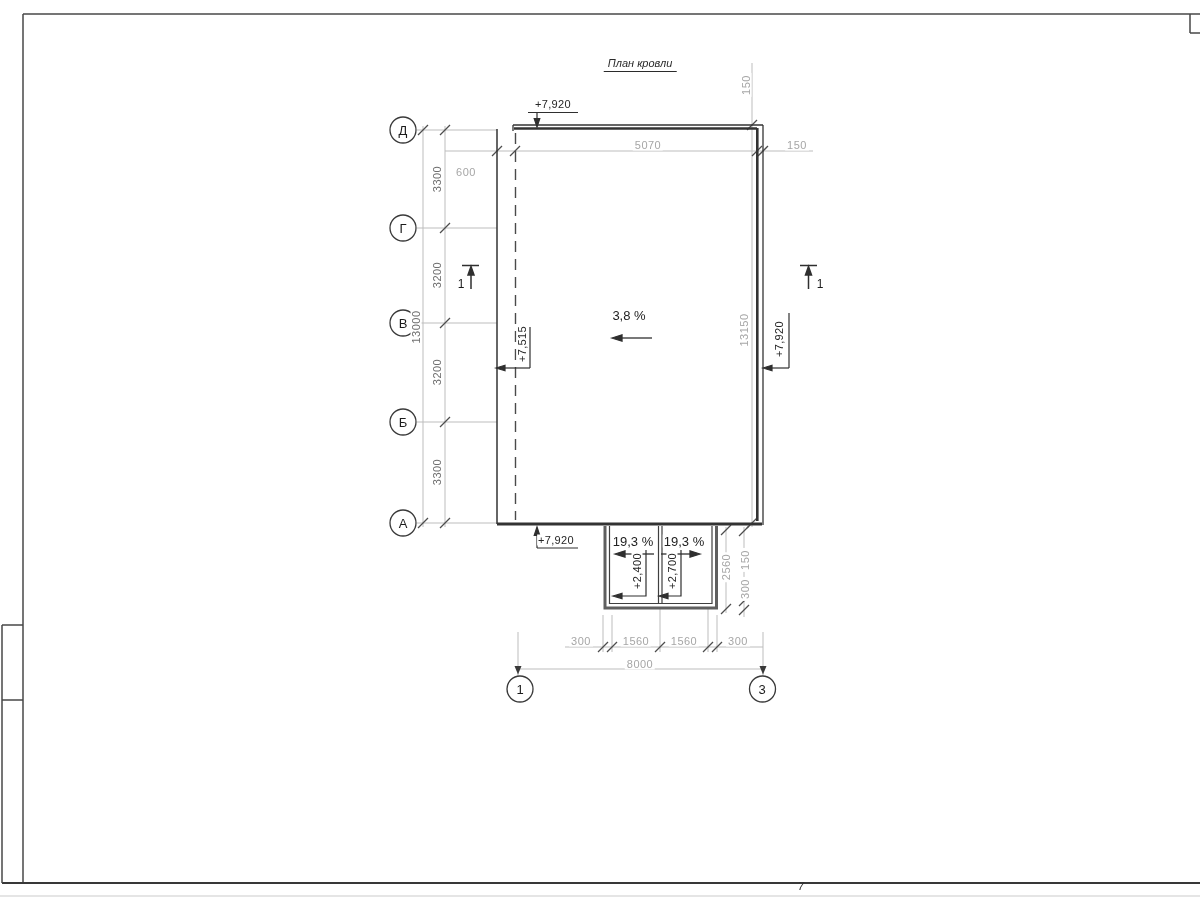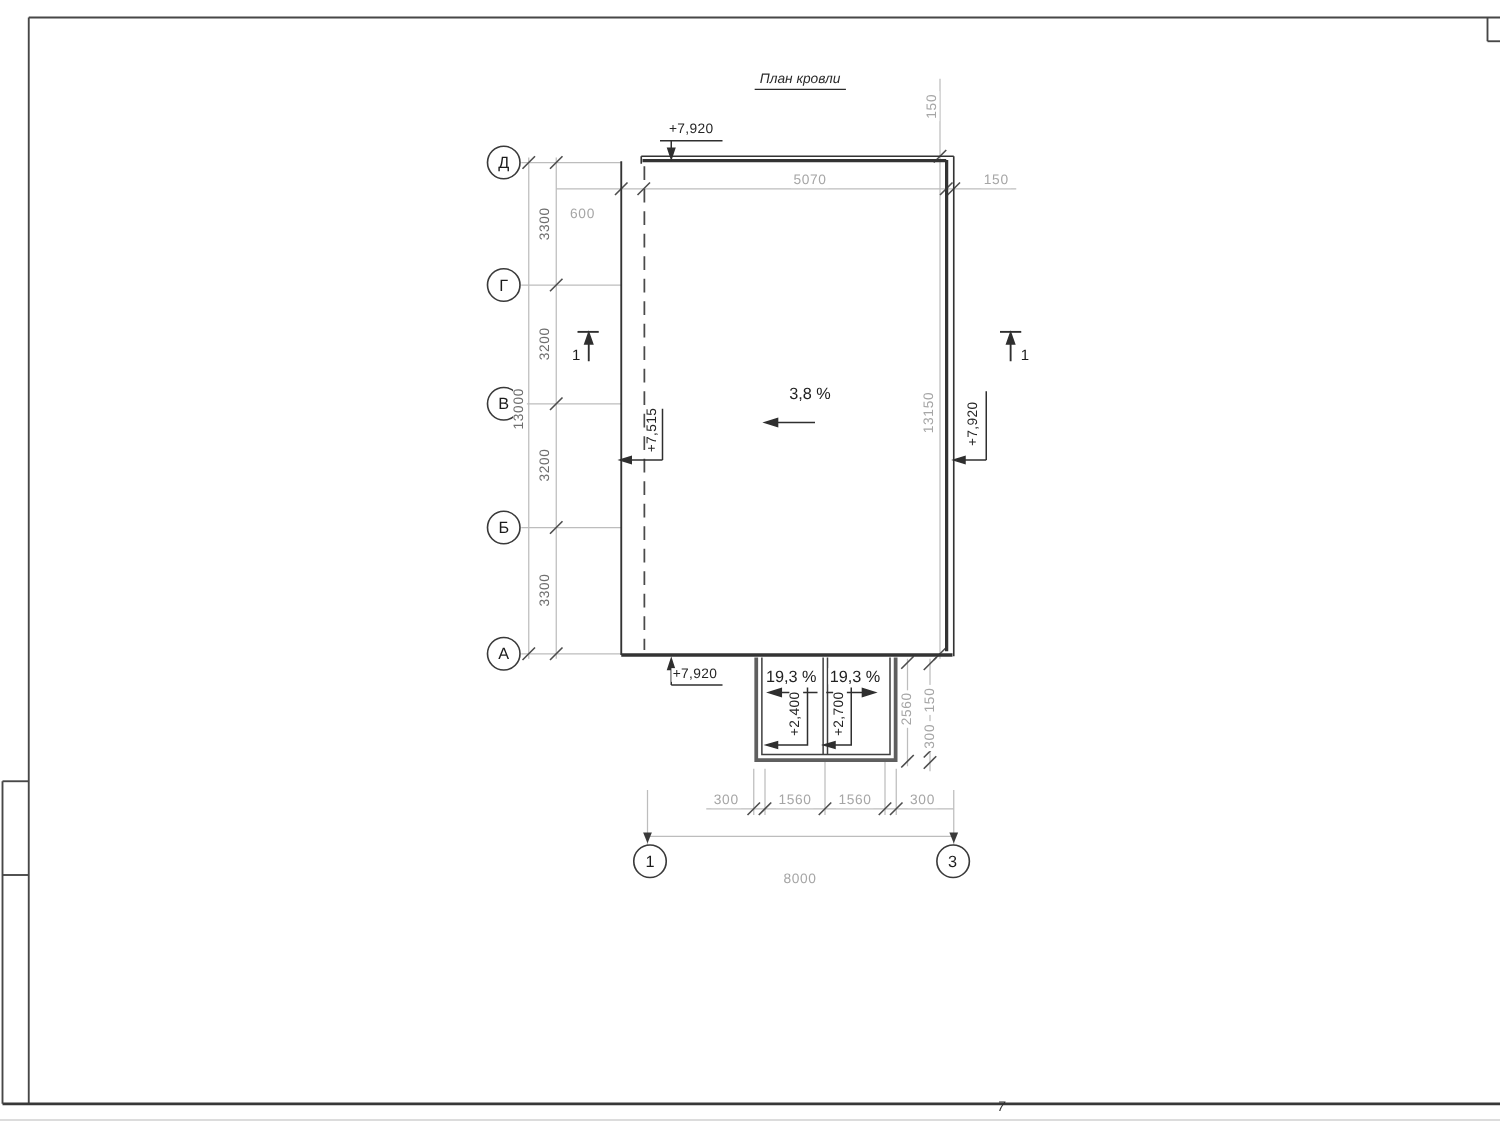--- a/index.html
+++ b/index.html
@@ -179,34 +179,34 @@
   <div class="lbl dim" style="left:648px;top:145px;">5070</div>
   <div class="lbl dim" style="left:797px;top:145px;">150</div>
   <div class="lbl rot dim" style="left:746px;top:85px;">150</div>
 
   <div class="lbl rot dim" style="left:744px;top:330px;">13150</div>
 
   <div class="lbl dim" style="left:581px;top:641px;">300</div>
   <div class="lbl dim" style="left:636px;top:641px;">1560</div>
   <div class="lbl dim" style="left:684px;top:641px;">1560</div>
   <div class="lbl dim" style="left:738px;top:641px;">300</div>
-  <div class="lbl dim" style="left:640px;top:664px;margin-top:40px;">8000</div>
+  <div class="lbl dim" style="left:640px;top:664px;">8000</div>
 
   <div class="lbl rot dim" style="left:726px;top:567px;">2560</div>
   <div class="lbl rot dim" style="left:745px;top:560px;">150</div>
   <div class="lbl rot dim" style="left:745px;top:589px;">300</div>
 
   <div class="lbl dark" style="left:553px;top:104px;">+7,920</div>
   <div class="lbl rot dark" style="left:522px;top:344px;">+7,515</div>
   <div class="lbl rot dark" style="left:779px;top:339px;">+7,920</div>
   <div class="lbl dark" style="left:556px;top:540px;">+7,920</div>
   <div class="lbl rot dark" style="left:637px;top:571px;">+2,400</div>
   <div class="lbl rot dark" style="left:672px;top:571px;">+2,700</div>
 
-  <div class="lbl slope" style="left:648px;top:315px;">3,8 %</div>
+  <div class="lbl slope" style="left:629px;top:315px;">3,8 %</div>
   <div class="lbl slope" style="left:633px;top:541px;">19,3 %</div>
   <div class="lbl slope" style="left:684px;top:541px;">19,3 %</div>
 
   <div class="lbl section-num" style="left:461px;top:284px;">1</div>
   <div class="lbl section-num" style="left:820px;top:284px;">1</div>
 
   <div class="lbl pagemark" style="left:801px;top:886px;">7</div>
 
 </div>
 

